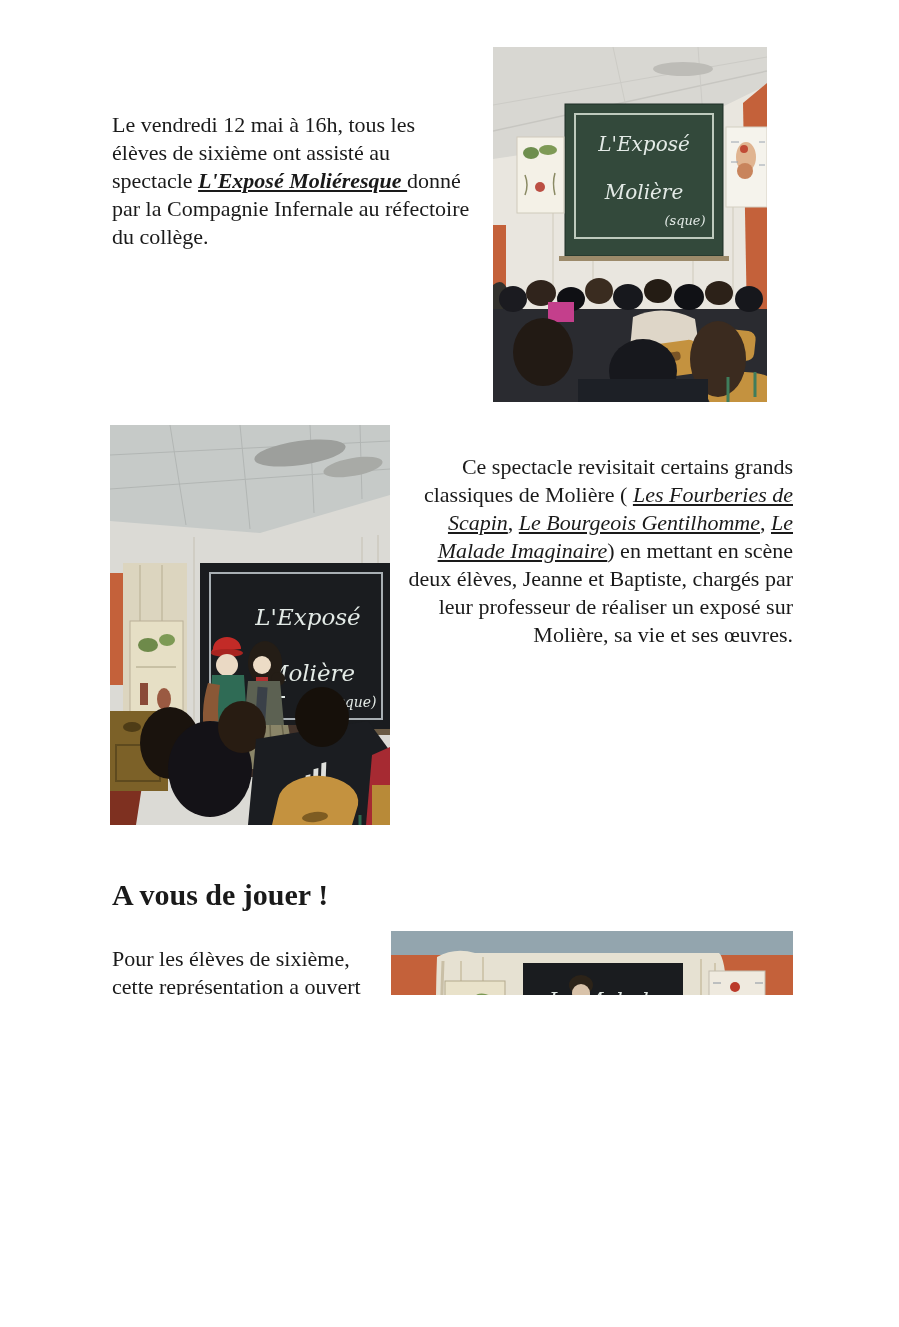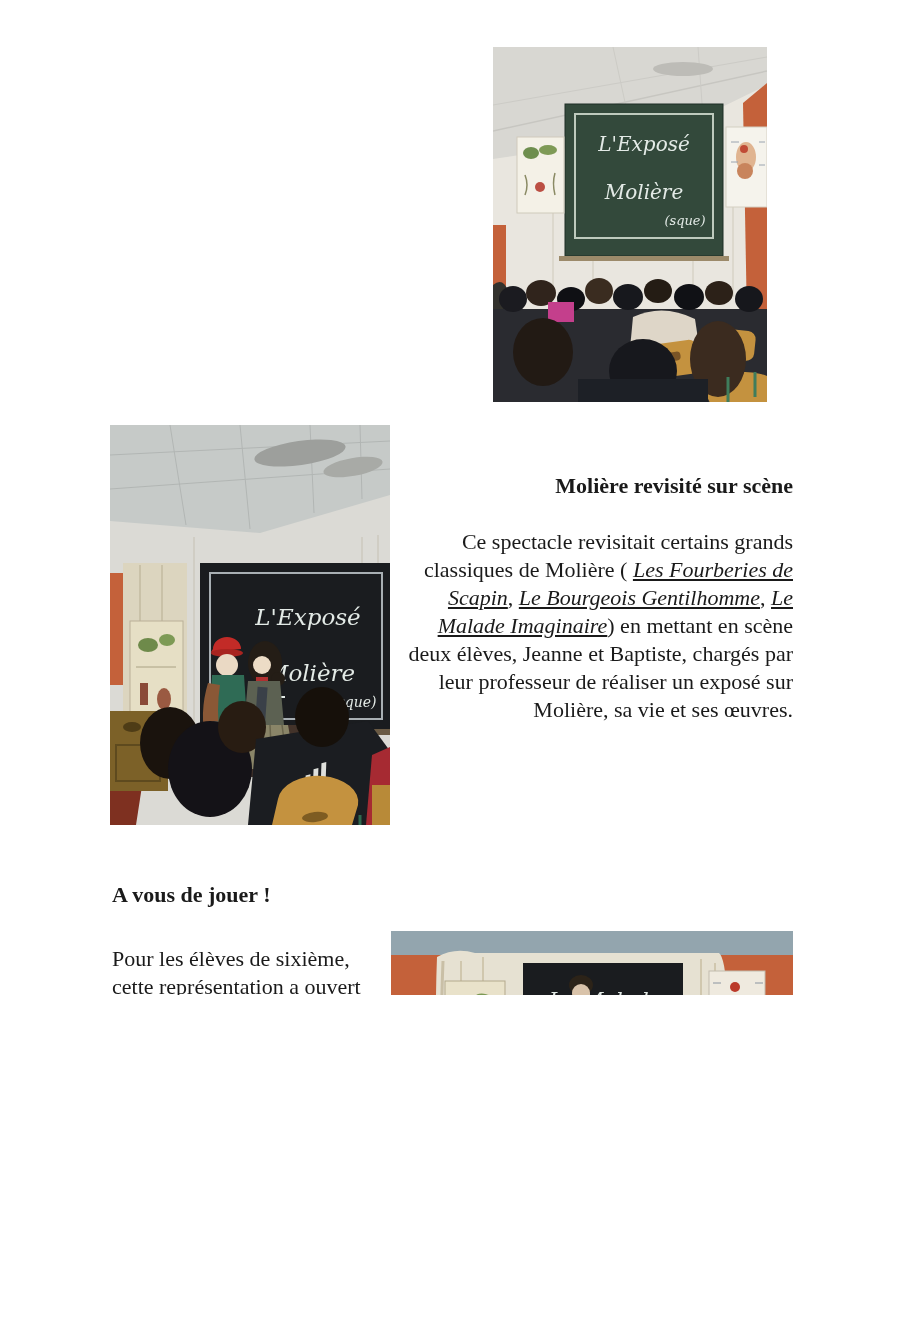--- a/index.html
+++ b/index.html
@@ -12,21 +12,21 @@
   .sec1{position:absolute;left:112px;top:47px;width:655px;}
   .photo1{float:right;width:274px;height:355px;margin-left:20px;}
   .sec1 p{margin:64px 0 0 0;text-align:left;}
 
   .sec2{position:absolute;left:110px;top:425px;width:683px;}
   .photo2{float:left;width:280px;height:400px;margin-right:15px;}
   .sec2 h2{margin:47px 0 0 0;font-size:22px;line-height:28px;font-weight:bold;text-align:right;}
   .sec2 p{margin:28px 0 0 0;text-align:right;padding-left:15px;}
   .sec2 p.cont{margin-top:0;}
 
-  .h3{position:absolute;left:112px;top:881px;margin:0;font-size:22px;line-height:28px;font-weight:bold;}
+  .h3{position:absolute;left:112px;top:881px;margin:0;font-size:30px;line-height:28px;font-weight:bold;}
 
   .sec3{position:absolute;left:112px;top:931px;width:681px;}
   .photo3{float:right;width:402px;height:237px;margin-bottom:12px;border-radius:22px;}
   .sec3 p{margin:14px 0 0 0;text-align:left;}
   .sec3 p.cont{margin-top:0;}
 
   .signature{position:absolute;left:112px;top:1241px;width:681px;margin:0;
              font-size:22px;line-height:28px;text-align:right;}
 
   .bi-u{font-weight:bold;font-style:italic;text-decoration:underline;}
@@ -112,20 +112,21 @@
           </g>
           <ellipse class="f-chair" cx="252" cy="347" rx="38" ry="22"></ellipse>
           <ellipse cx="50" cy="305" rx="30" ry="34" fill="#221a14"></ellipse>
           <ellipse cx="150" cy="324" rx="34" ry="32" fill="#17181d"></ellipse>
           <ellipse cx="225" cy="312" rx="28" ry="38" fill="#3b2b1f"></ellipse>
           <path d="M85,332 h130 v23 h-130 z" fill="#1d2026"></path>
           <path d="M235,330 v25 M262,325 v25" stroke="#3f7d5c" stroke-width="3"></path>
         </g>
       </svg>
     </figure>
+    <p class="txt"><span>Le vendredi 12 mai à 16h, tous les élèves de sixième ont assisté au spectacle </span><span class="bi-u">L'Exposé Moliéresque </span><span> donné par la Compagnie Infernale au réfectoire du collège.</span></p>
   </section>
 
   <section class="sec2">
     <figure class="photo2">
       <svg viewBox="0 0 280 400" preserveAspectRatio="none">
         <rect width="280" height="400" fill="#dbdad5"></rect>
         <g>
           <path d="M0,0 H280 V70 L150,108 0,96 Z" fill="#c6cac8"></path>
           <path d="M0,30 L280,16 M0,64 L280,44" stroke="#b2b6b4" stroke-width="1" fill="none"></path>
           <path d="M60,0 L76,100 M130,0 L140,104 M200,0 L204,88 M250,0 L252,74" stroke="#b2b6b4" stroke-width="1" fill="none"></path>
@@ -208,21 +209,20 @@
             <rect x="16" y="2" width="5" height="16" fill="#dfe0dc" transform="skewX(-16)"></rect>
             <text x="6" y="30" font-size="9" font-family="DejaVu Sans, sans-serif" font-style="italic" font-weight="bold" fill="#dfe0dc" text-anchor="middle">adidas</text>
           </g>
           <path class="f-chair" d="M168,374 a40,26 0 0 1 80,6 l-6,20 H162 Z"></path>
           <ellipse cx="205" cy="392" rx="13" ry="5" fill="#7e5c22" transform="rotate(-6 205 392)"></ellipse>
           <rect x="262" y="360" width="18" height="40" fill="#b88a38"></rect>
           <path d="M250,390 v10" stroke="#2f6b4f" stroke-width="3"></path>
         </g>
       </svg>
     </figure>
-    <h2>Molière revisité sur scène</h2>
     <p class="txt"><span>Ce spectacle revisitait certains grands classiques de Molière ( </span><span class="it-u">Les Fourberies de Scapin</span><span>, </span><span class="it-u">Le Bourgeois Gentilhomme</span><span>, </span><span class="it-u">Le Malade Imaginaire</span><span>) en mettant en scène deux élèves, Jeanne et Baptiste, chargés par leur professeur de réaliser un exposé sur Molière, sa vie et ses œuvres.</span></p>
   </section>
 
   <h2 class="h3">A vous de jouer !</h2>
 
   <section class="sec3">
     <figure class="photo3">
       <svg viewBox="0 0 402 237" preserveAspectRatio="none">
         <rect class="f-orange" width="402" height="237"></rect>
         <rect x="0" y="0" width="402" height="24" fill="#93a5ae"></rect>

